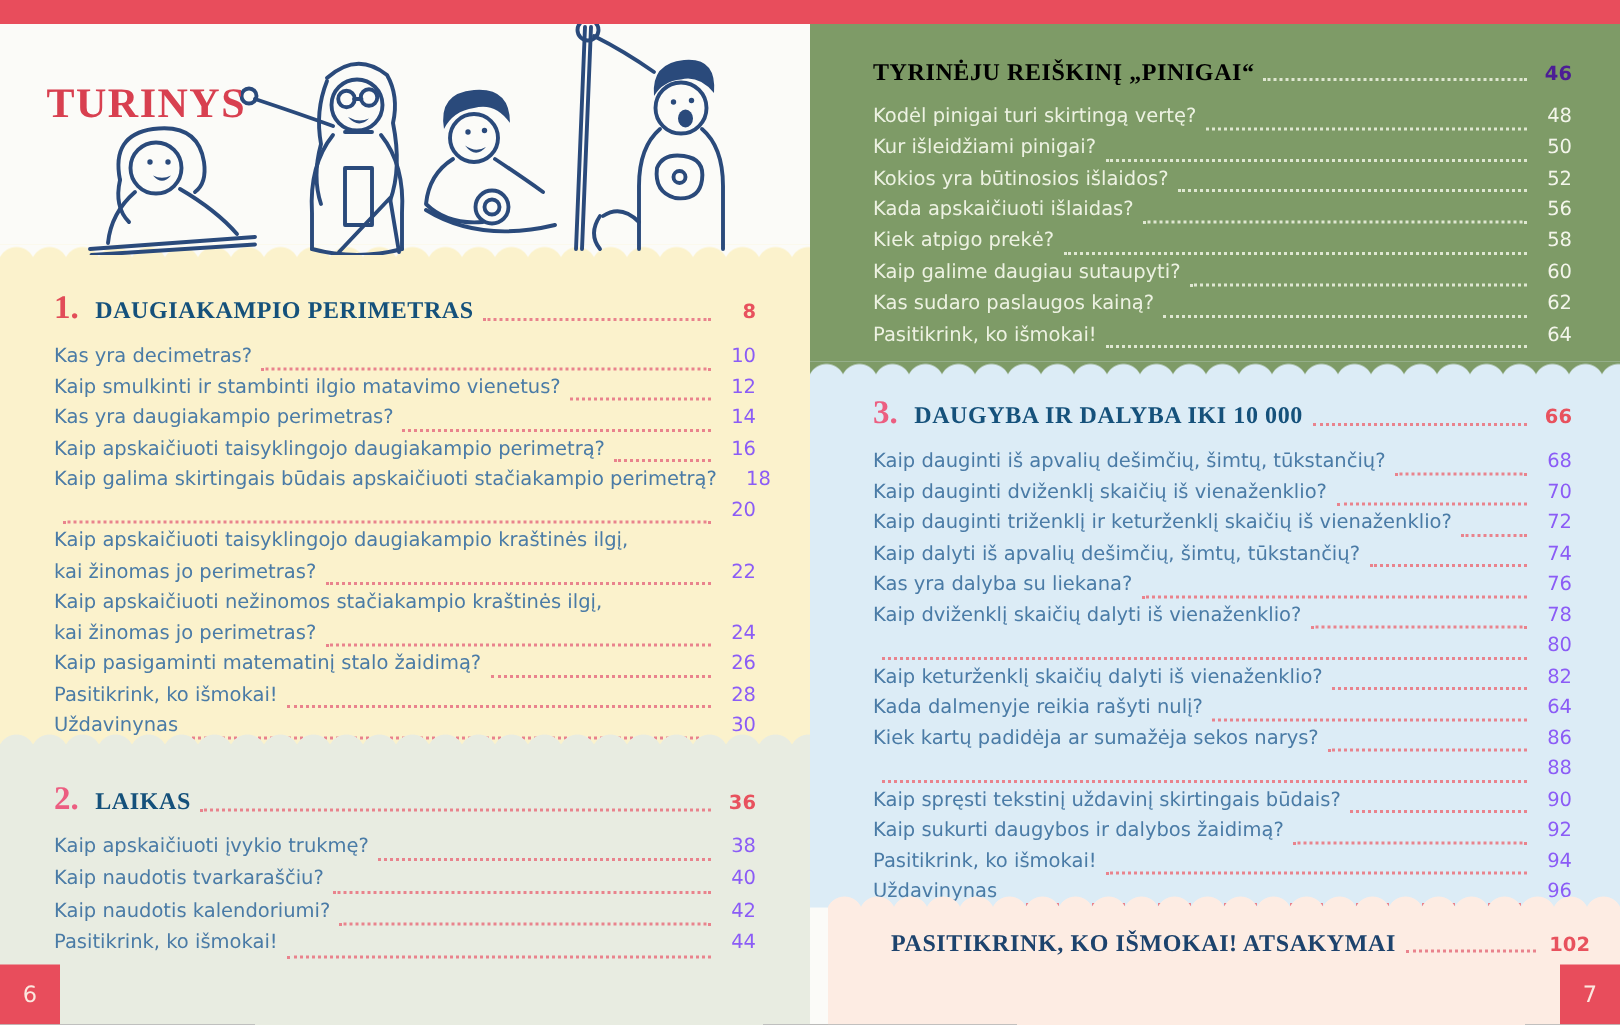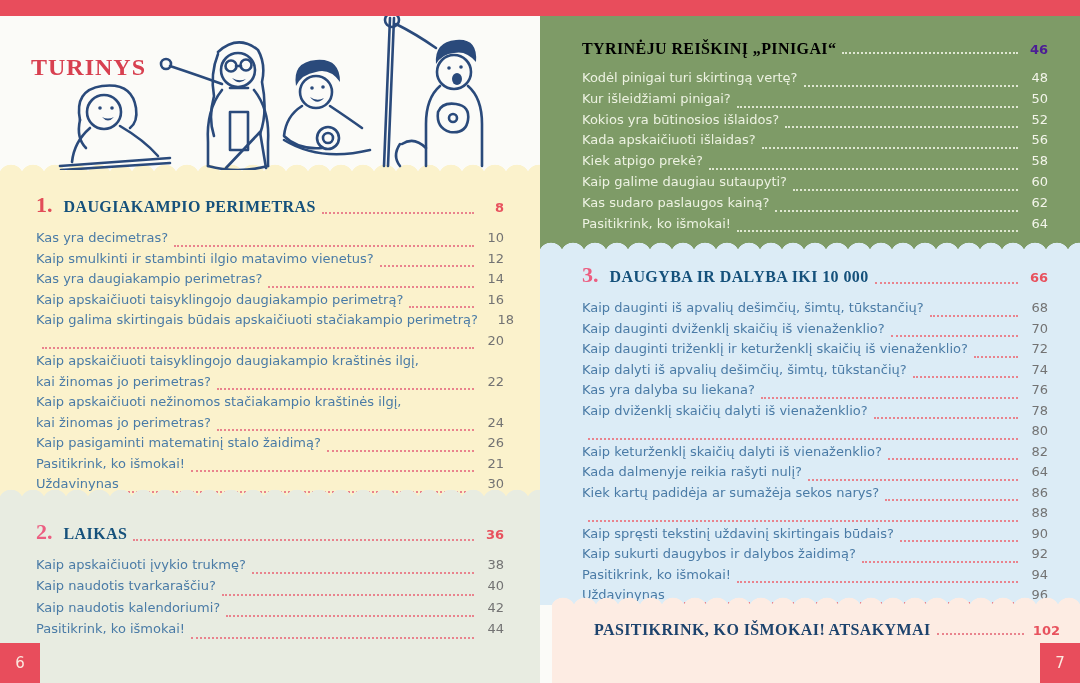--- a/index.html
+++ b/index.html
@@ -10,34 +10,34 @@
   .l-white{left:0;top:16px;width:540px;height:156px;background:#fbfbf8;}
   .l-yellow{left:0;top:172px;width:540px;height:325px;background:#fbf2cc;--c:#fbf2cc;padding:20px 36px 0 36px;}
   .l-sage{left:0;top:497px;width:540px;height:186px;background:#e8ece1;--c:#e8ece1;padding:22px 36px 0 36px;}
   .r-green{left:540px;top:16px;width:540px;height:234px;background:#7e9b67;padding:24px 32px 0 42px;}
   .r-blue{left:540px;top:250px;width:540px;height:355px;background:#dcecf6;--c:#dcecf6;padding:12px 32px 0 42px;}
   .r-pink{left:552px;top:605px;width:540px;height:78px;background:#fdece3;--c:#fdece3;padding:16px 32px 0 42px;}
   .scal::before{content:"";position:absolute;top:-9px;left:0;right:0;height:10px;
       background-image:radial-gradient(circle at 11px 14px, var(--c) 12px, rgba(0,0,0,0) 12.6px);
       background-size:22px 10px;background-repeat:repeat-x;}
   .page-title{position:absolute;left:31px;top:54px;font-family:"Liberation Serif",serif;
-      font-weight:bold;font-size:24px;letter-spacing:1px;color:#d84050;z-index:3;}
+      font-weight:bold;font-size:28px;letter-spacing:1px;color:#d84050;z-index:3;}
   .illus{position:absolute;left:40px;top:16px;width:480px;height:154px;z-index:2;}
   
   .sec-head{display:flex;align-items:baseline;margin-bottom:12px;}
   .num{font-family:"Liberation Serif",serif;font-weight:bold;font-size:22px;margin-right:11px;}
   .c1{color:#e24d58;} .c2{color:#ec5e81;}
   .st{font-family:"Liberation Serif",serif;font-weight:bold;font-size:16px;letter-spacing:.4px;color:#15517b;white-space:nowrap;}
   .sp{font-size:13px;font-weight:bold;color:#e8525e;min-width:24px;text-align:right;}
   
   .row{display:flex;align-items:baseline;height:20.5px;}
   .l-sage .row{height:21.4px;} .r-green .row{height:20.8px;}
   .t{font-size:13px;color:#4a7ba6;white-space:nowrap;}
   .dots{flex:1;align-self:flex-end;margin:0 6px 4px 6px;border-bottom:2px dotted #e9838d;}
-  .p{font-size:13px;color:#737373;min-width:24px;text-align:right;}
+  .p{font-size:13px;color:#8b5cf6;min-width:24px;text-align:right;}
   .row.cont .dots{border-bottom:none;} .row.cont .p{visibility:hidden;}
   
   .r-green .st{color:#000000;} .r-green .sp{color:#4c1d95;}
   .r-green .t{color:#edf2e2;} .r-green .p{color:#f3f5ea;}
   .r-green .dots{border-bottom-color:#dfe7d2;}
   
   .ans .st{font-size:16px;color:#1d436d;}
   .ans .sp{min-width:30px;}
   
   .pn{position:absolute;bottom:0;width:40px;height:40px;background:#e84d5c;color:#fbe8df;
@@ -181,21 +181,21 @@
 
         <div class="row">
           <span class="t">Kaip pasigaminti matematinį stalo žaidimą?</span>
           <span class="dots"></span>
           <span class="p">26</span>
         </div>
 
         <div class="row">
           <span class="t">Pasitikrink, ko išmokai!</span>
           <span class="dots"></span>
-          <span class="p">21</span>
+          <span class="p">28</span>
         </div>
 
         <div class="row">
           <span class="t">Uždavinynas</span>
           <span class="dots"></span>
           <span class="p">30</span>
         </div>
       </div>
   </div>
 

